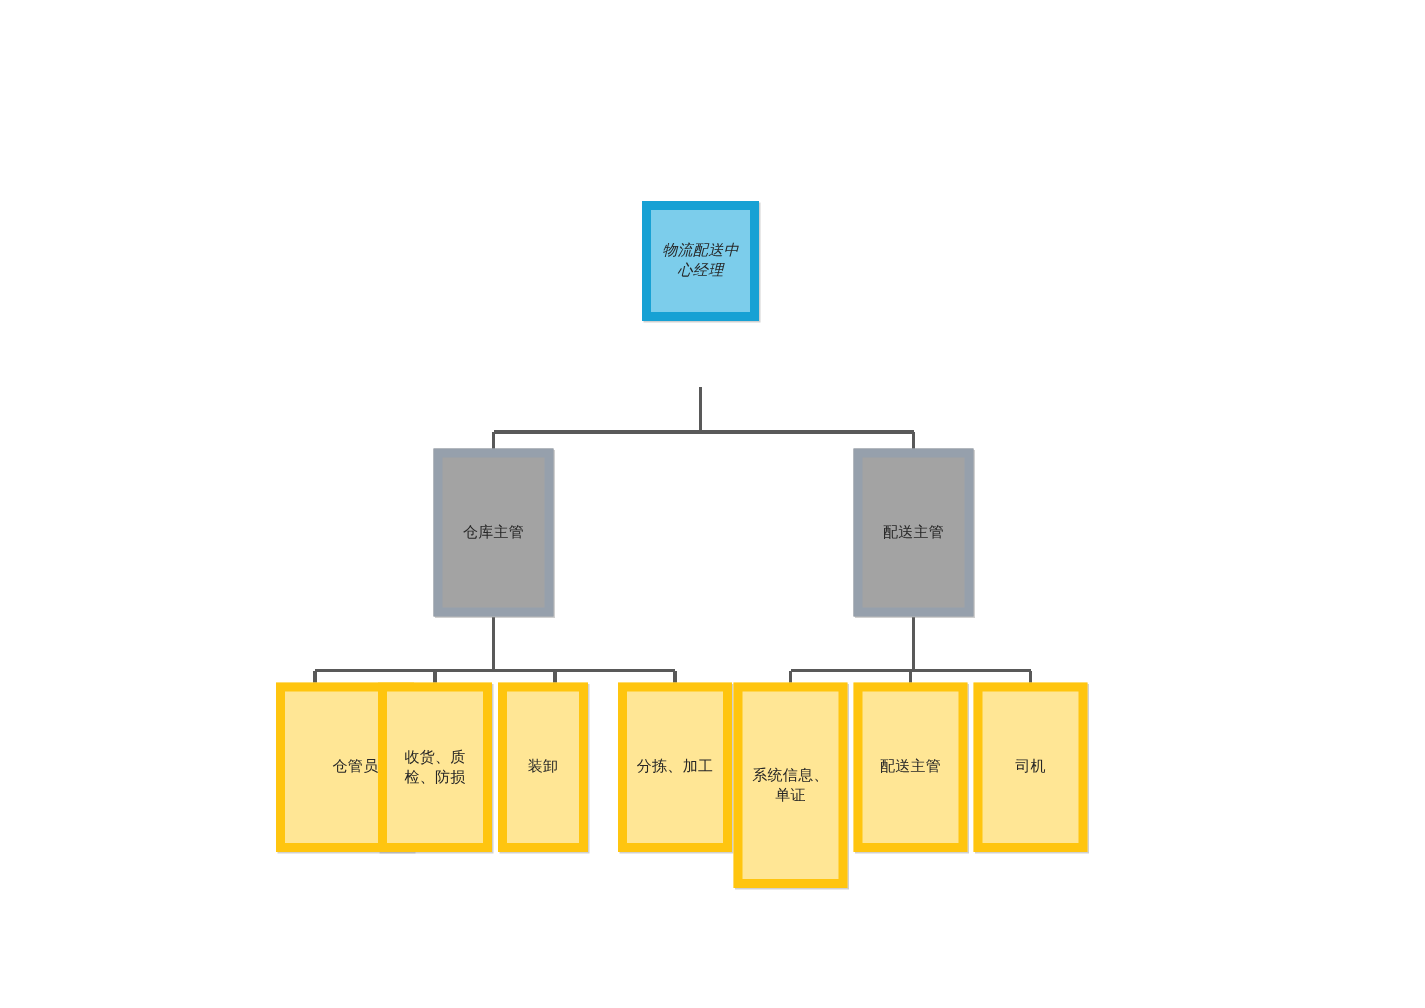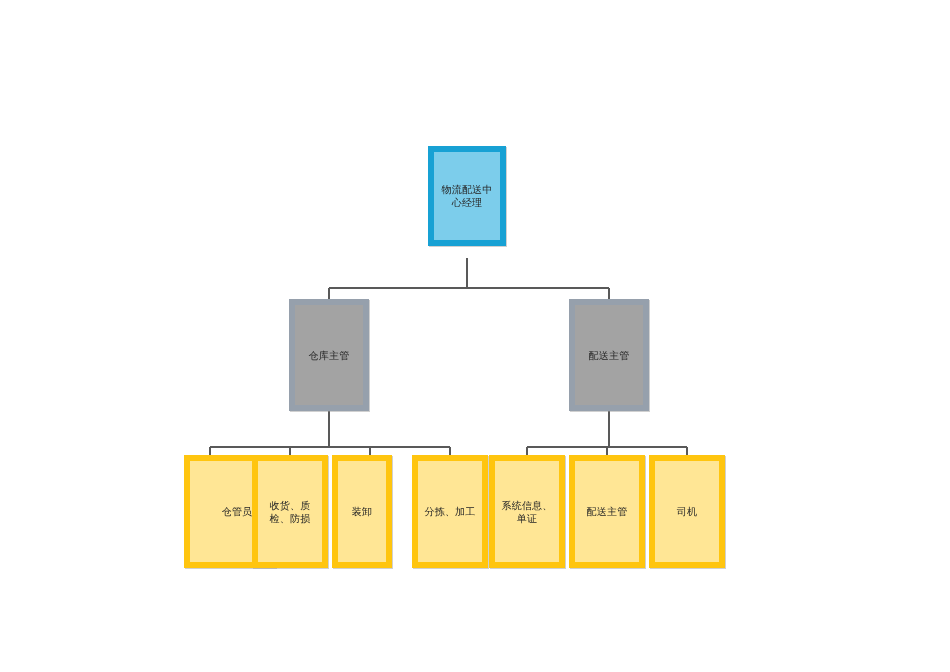--- a/index.html
+++ b/index.html
@@ -117,42 +117,42 @@
 
       <path d="M527,447 L687,447"></path>
 
       <path d="M527,447 L527,455"></path>
       <path d="M607,447 L607,455"></path>
       <path d="M687,447 L687,455"></path>
     </g>
   </svg>
 
   <div id="node-layer">
-      <div class="node level-root" style="left: 428px; top: 146px; width: 78px; height: 100px;">
+      <div class="node level-root" style="left: 428px; top: 134px; width: 78px; height: 80px; font-style: italic;">
         <span class="node-label">物流配送中心经理</span>
       </div>
       <div class="node level-mid" style="left: 289px; top: 299px; width: 80px; height: 112px;">
         <span class="node-label">仓库主管</span>
       </div>
       <div class="node level-mid" style="left: 569px; top: 299px; width: 80px; height: 112px;">
         <span class="node-label">配送主管</span>
       </div>
       <div class="node level-leaf" style="left: 184px; top: 455px; width: 92px; height: 113px; padding-left: 14px;">
         <span class="node-label">仓管员</span>
       </div>
       <div class="node level-leaf" style="left: 252px; top: 455px; width: 76px; height: 113px;">
         <span class="node-label">收货、质检、防损</span>
       </div>
       <div class="node level-leaf" style="left: 332px; top: 455px; width: 60px; height: 113px;">
         <span class="node-label">装卸</span>
       </div>
       <div class="node level-leaf" style="left: 412px; top: 455px; width: 76px; height: 113px;">
         <span class="node-label">分拣、加工</span>
       </div>
-      <div class="node level-leaf" style="left: 489px; top: 455px; width: 76px; height: 113px;">
+      <div class="node level-leaf" style="left: 489px; top: 455px; width: 76px; height: 137px;">
         <span class="node-label">系统信息、单证</span>
       </div>
       <div class="node level-leaf" style="left: 569px; top: 455px; width: 76px; height: 113px;">
         <span class="node-label">配送主管</span>
       </div>
       <div class="node level-leaf" style="left: 649px; top: 455px; width: 76px; height: 113px;">
         <span class="node-label">司机</span>
       </div>
     </div>
 

